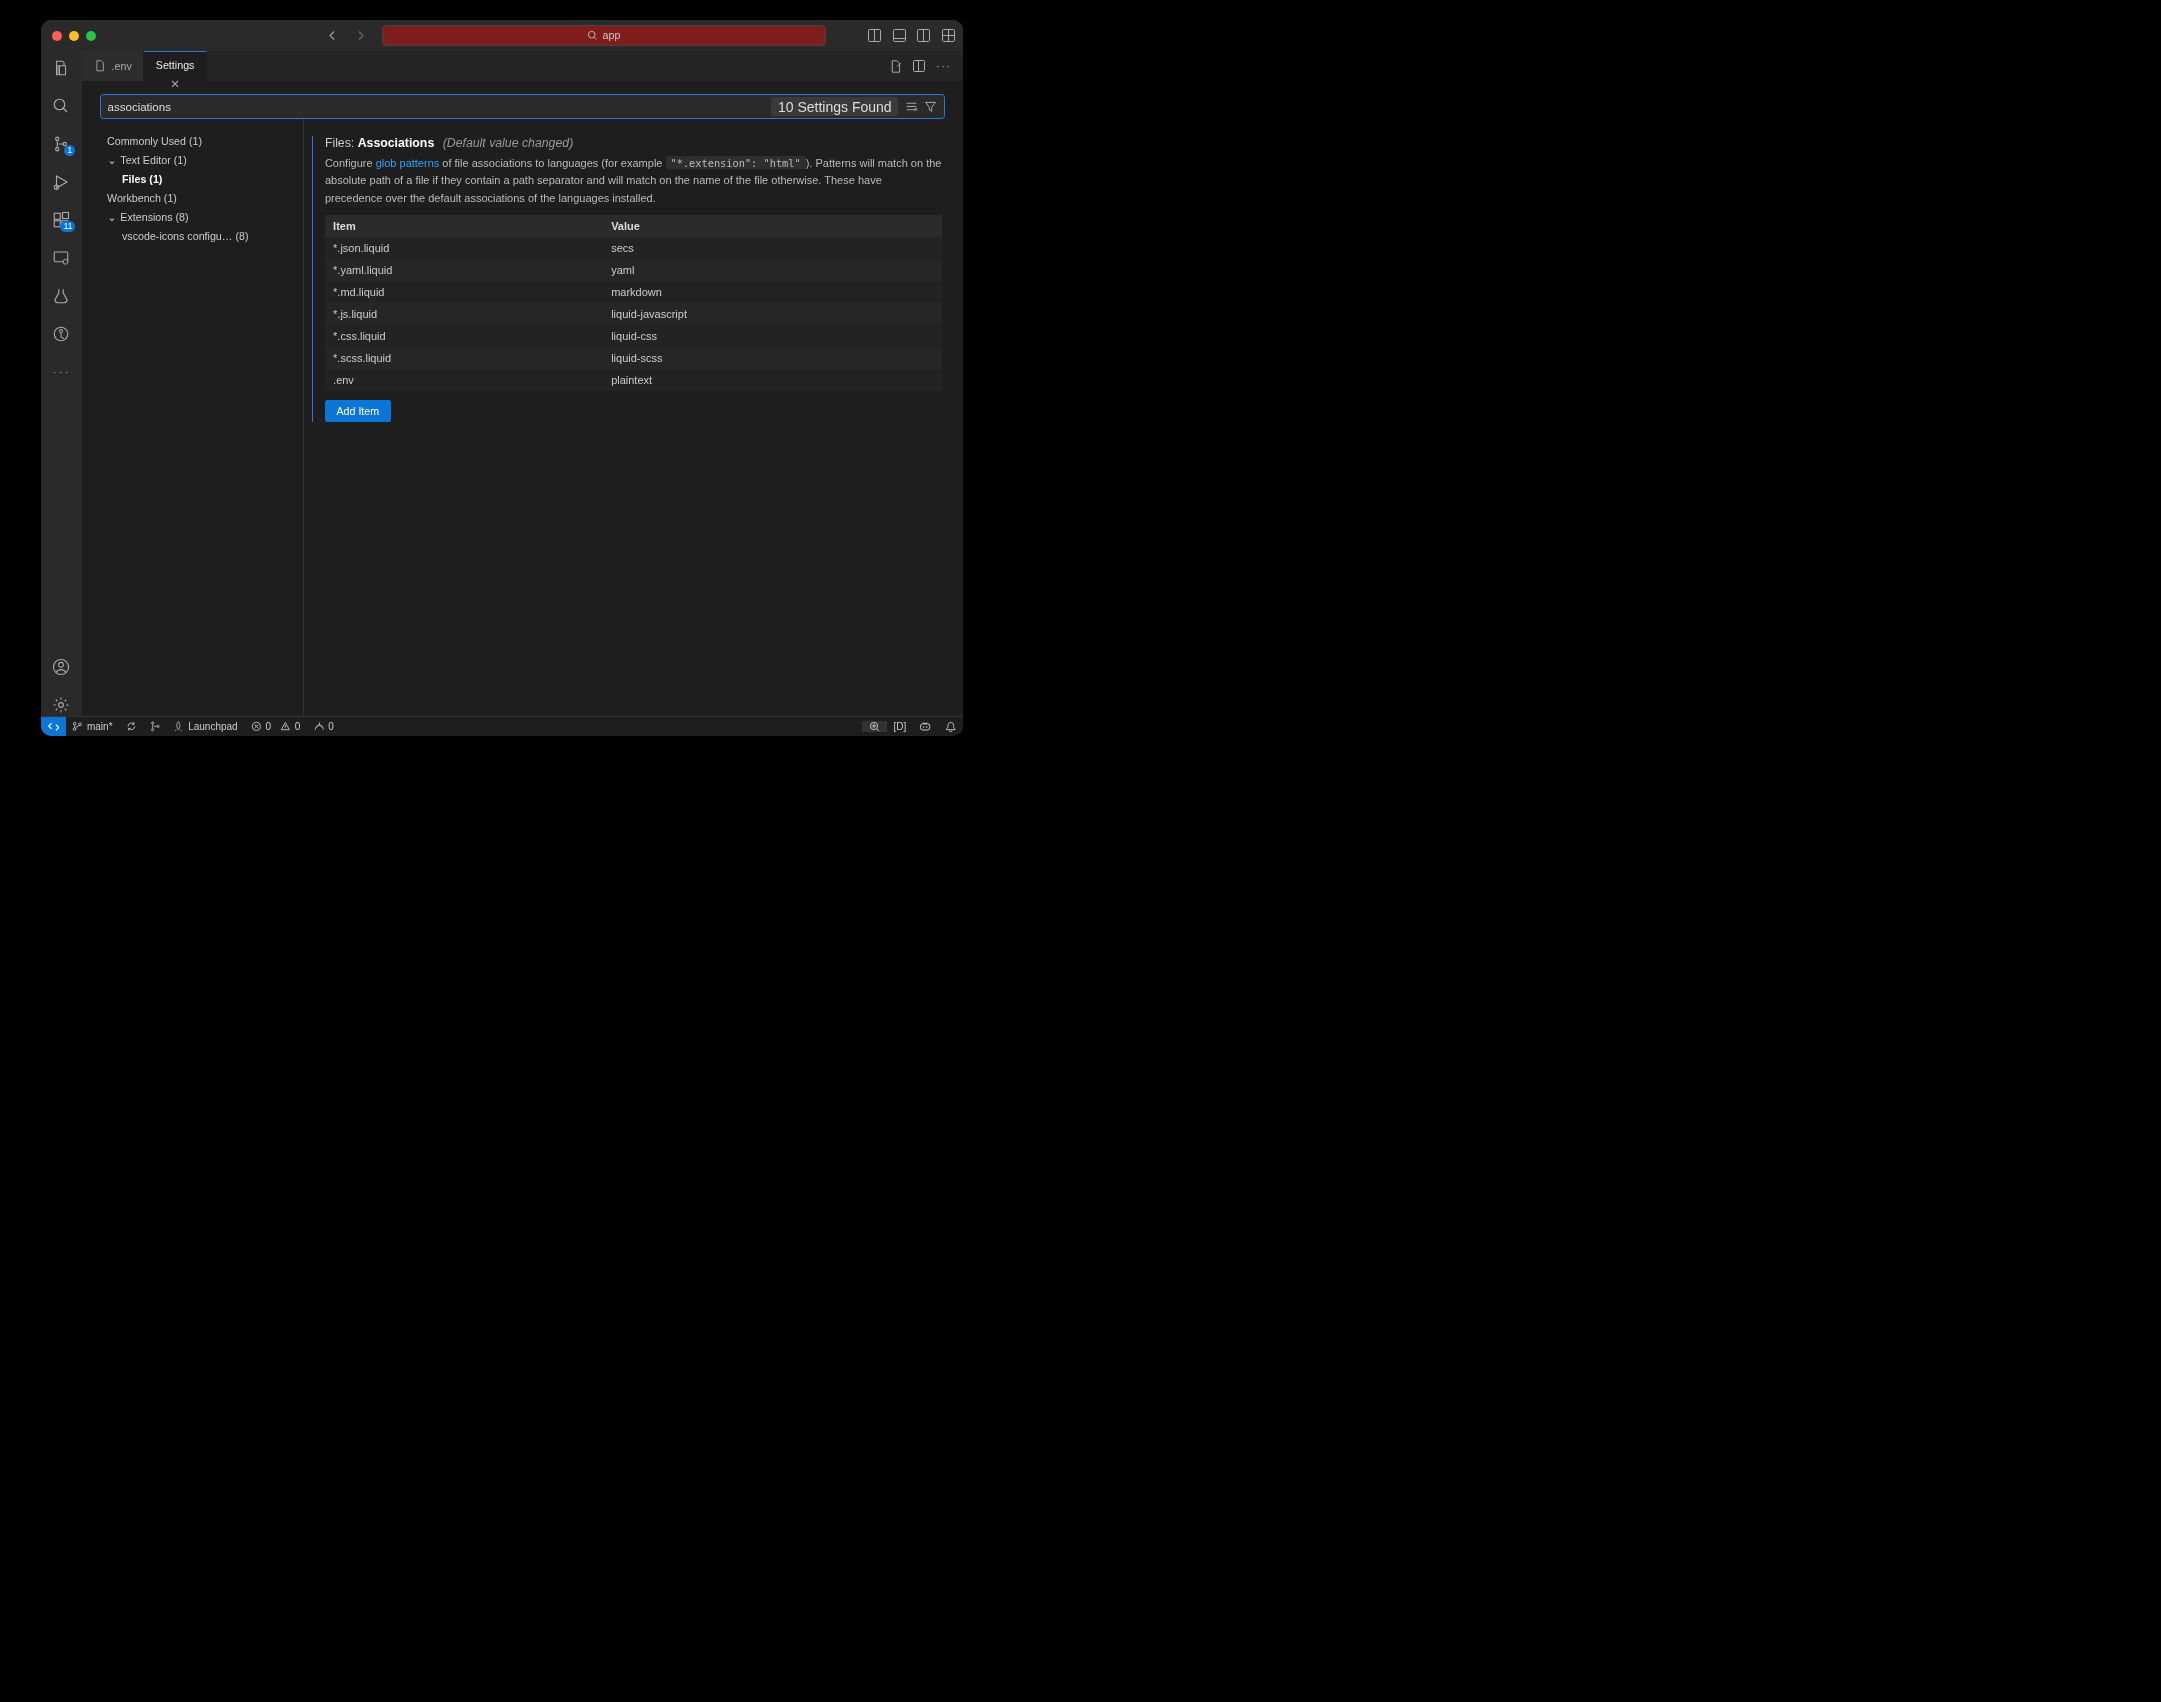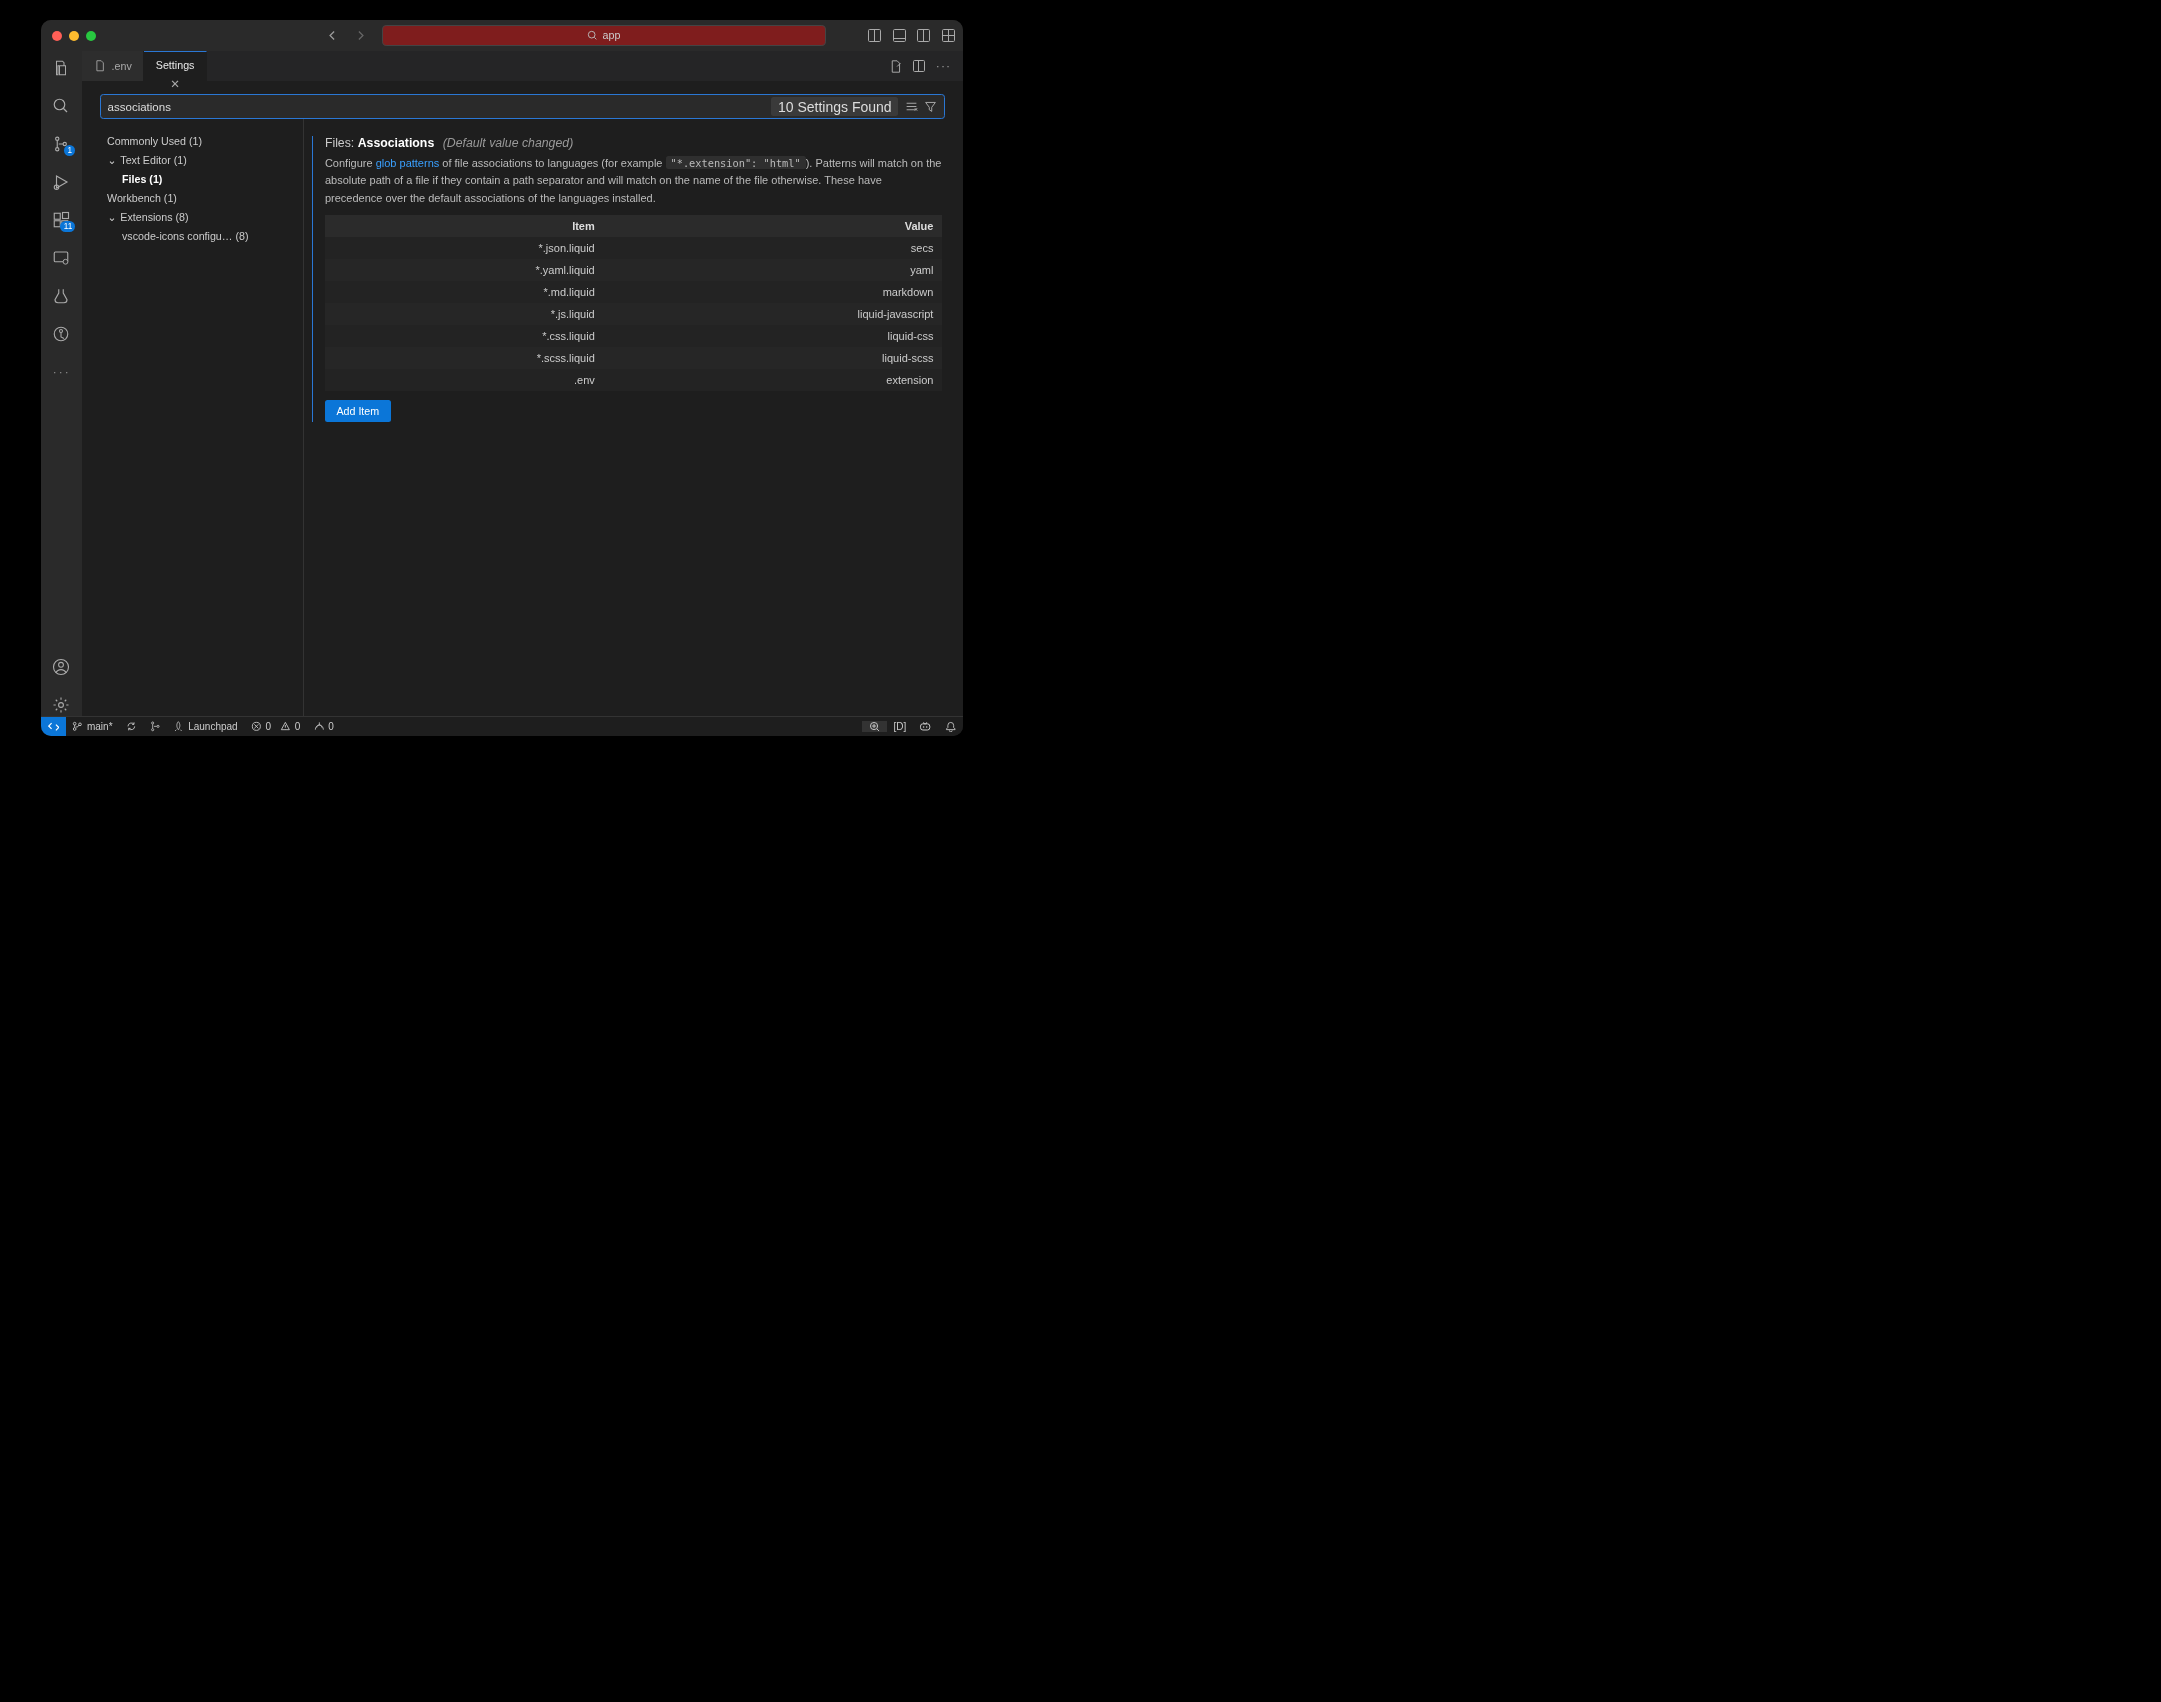--- a/index.html
+++ b/index.html
@@ -90,21 +90,21 @@
   .outline .sel{color:#fff;font-weight:600;}
   .detail{flex:1;padding:16.5px 21.4px 0 21.4px;overflow:auto;}
   .setting-block{border-left:1.6px solid #2a77d4;padding-left:11.5px;margin-left:-13px;}
   .setting-title{font-size:12.3px;color:#ccc;margin-bottom:5px;}
   .setting-title b{color:#fff;}
   .setting-title .hint{font-style:italic;color:#999;margin-left:5px;}
   .setting-desc{color:#bbb;font-size:11px;line-height:1.6;margin-bottom:8.2px;}
   .setting-desc a{color:#3aa0ff;text-decoration:none;}
   .setting-desc code{background:#2f2f2f;padding:0.8px 5px;border-radius:2.5px;font-family:Menlo,monospace;font-size:10.3px;}
   table.assoc{width:100%;border-collapse:collapse;font-size:11px;}
-  table.assoc th,table.assoc td{padding:5px 8.2px;text-align:right;}
+  table.assoc th,table.assoc td{padding:5px 8.2px;text-align:left;}
   table.assoc thead th{background:#2b2b2b;font-weight:600;color:#ddd;}
   table.assoc tbody tr:nth-child(odd){background:#232323;}
   table.assoc tbody tr:nth-child(even){background:#262626;}
   .add-btn{
     margin-top:8.2px;background:#0b76d8;color:#fff;border:none;
     padding:5px 11.5px;border-radius:2.5px;font-size:10.7px;cursor:pointer;
   }
   
   .statusbar{
     height:20px;background:#1e1e1e;border-top:0.8px solid #333;
@@ -341,21 +341,21 @@
                     <tr>
                       <td>*.css.liquid</td>
                       <td>liquid-css</td>
                     </tr>
                     <tr>
                       <td>*.scss.liquid</td>
                       <td>liquid-scss</td>
                     </tr>
                     <tr>
                       <td>.env</td>
-                      <td>extension</td>
+                      <td>plaintext</td>
                     </tr>
                   </tbody>
               </table>
               <button class="add-btn">Add Item</button>
             </div>
           </div>
         </div>
       </div>
     </div>
   </div>

